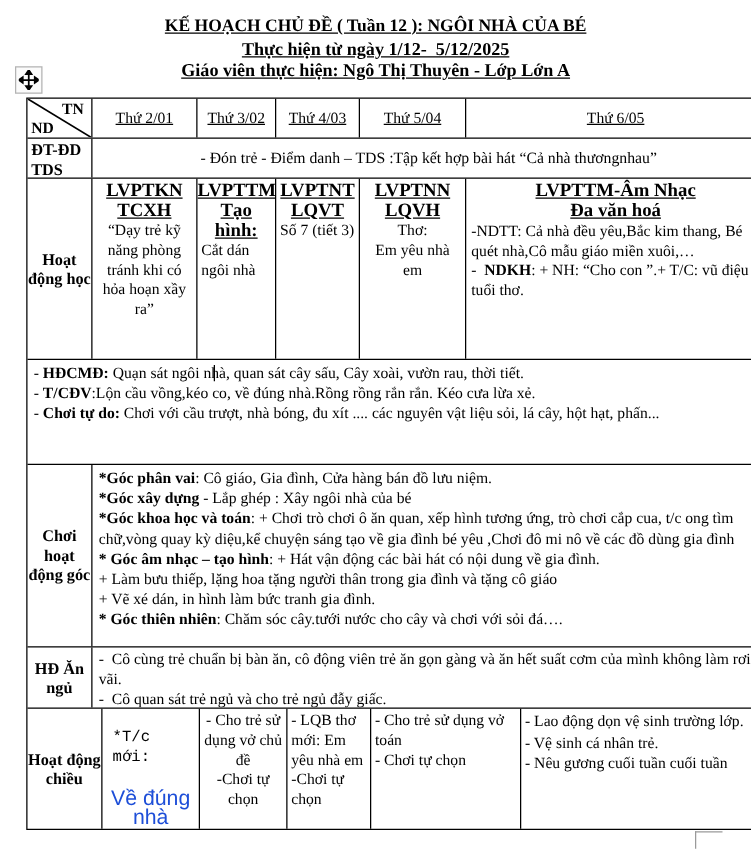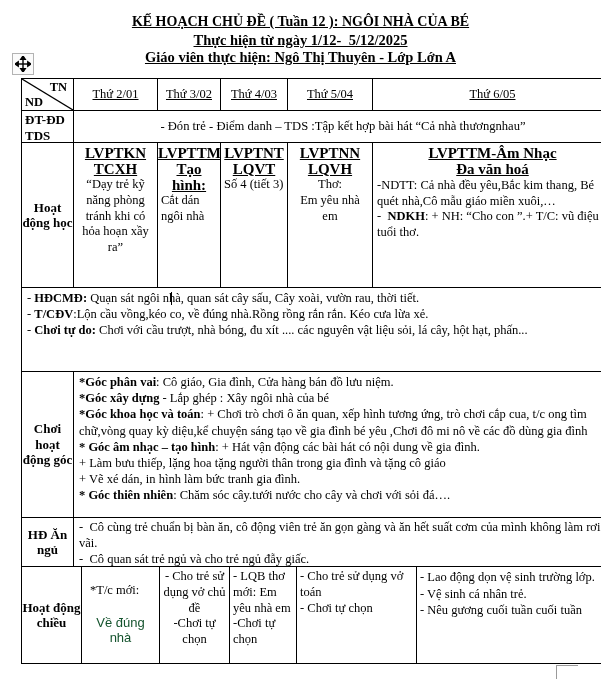--- a/index.html
+++ b/index.html
@@ -67,24 +67,24 @@
     white-space:pre-line;font-size:15px;line-height:16px;padding-top:2px;
   }
   .cellbody{font-size:12.5px;line-height:15.8px;white-space:pre-line;padding:0 3px;}
   .body-center{text-align:center;}
   .lines{font-size:12.5px;line-height:16.2px;padding:2px 5px;}
   .lines .tline{white-space:pre-wrap;}
   .lines b{font-weight:bold;}
   .tight{line-height:15.6px;padding:1px 4px;}
 
   .sans-hl{
-    font-family:"Liberation Sans", sans-serif;font-size:13px;color:#14532d;
+    font-family:"Liberation Sans", sans-serif;font-size:17px;color:#1d4ed8;
     text-align:center;line-height:15px;margin:1px 0;
   }
-  .intro-pad{padding-left:5px;}
+  .intro-pad{padding-left:5px;font-family:Liberation Mono, monospace;}
 
   
   .caret{position:absolute;left:171px;top:292px;width:1.4px;height:13px;background:#000;}
 
   
   .corner-mark{
     position:absolute;left:556px;top:665px;width:22px;height:14px;
     border-left:1.6px solid #9a9a9a;border-top:1.6px solid #9a9a9a;box-sizing:border-box;
   }
   .diag-svg{position:absolute;left:0;top:0;width:100%;height:100%;}
@@ -144,21 +144,21 @@
         <div class="cellbody body-center">“Dạy trẻ kỹ năng phòng tránh khi có hỏa hoạn xầy ra”</div>
       </div>
       <div class="td c2">
         <div class="heading">LVPTTM
 Tạo hình:</div>
         <div class="cellbody">Cắt dán ngôi nhà</div>
       </div>
       <div class="td c3">
         <div class="heading">LVPTNT
 LQVT</div>
-        <div class="cellbody">Số 4 (tiết 3)</div>
+        <div class="cellbody">Số 7 (tiết 3)</div>
       </div>
       <div class="td c4">
         <div class="heading">LVPTNN
 LQVH</div>
         <div class="cellbody body-center">Thơ:
 Em yêu nhà em</div>
       </div>
       <div class="td c5">
         <div class="heading">LVPTTM-Âm Nhạc
 Đa văn hoá</div>

